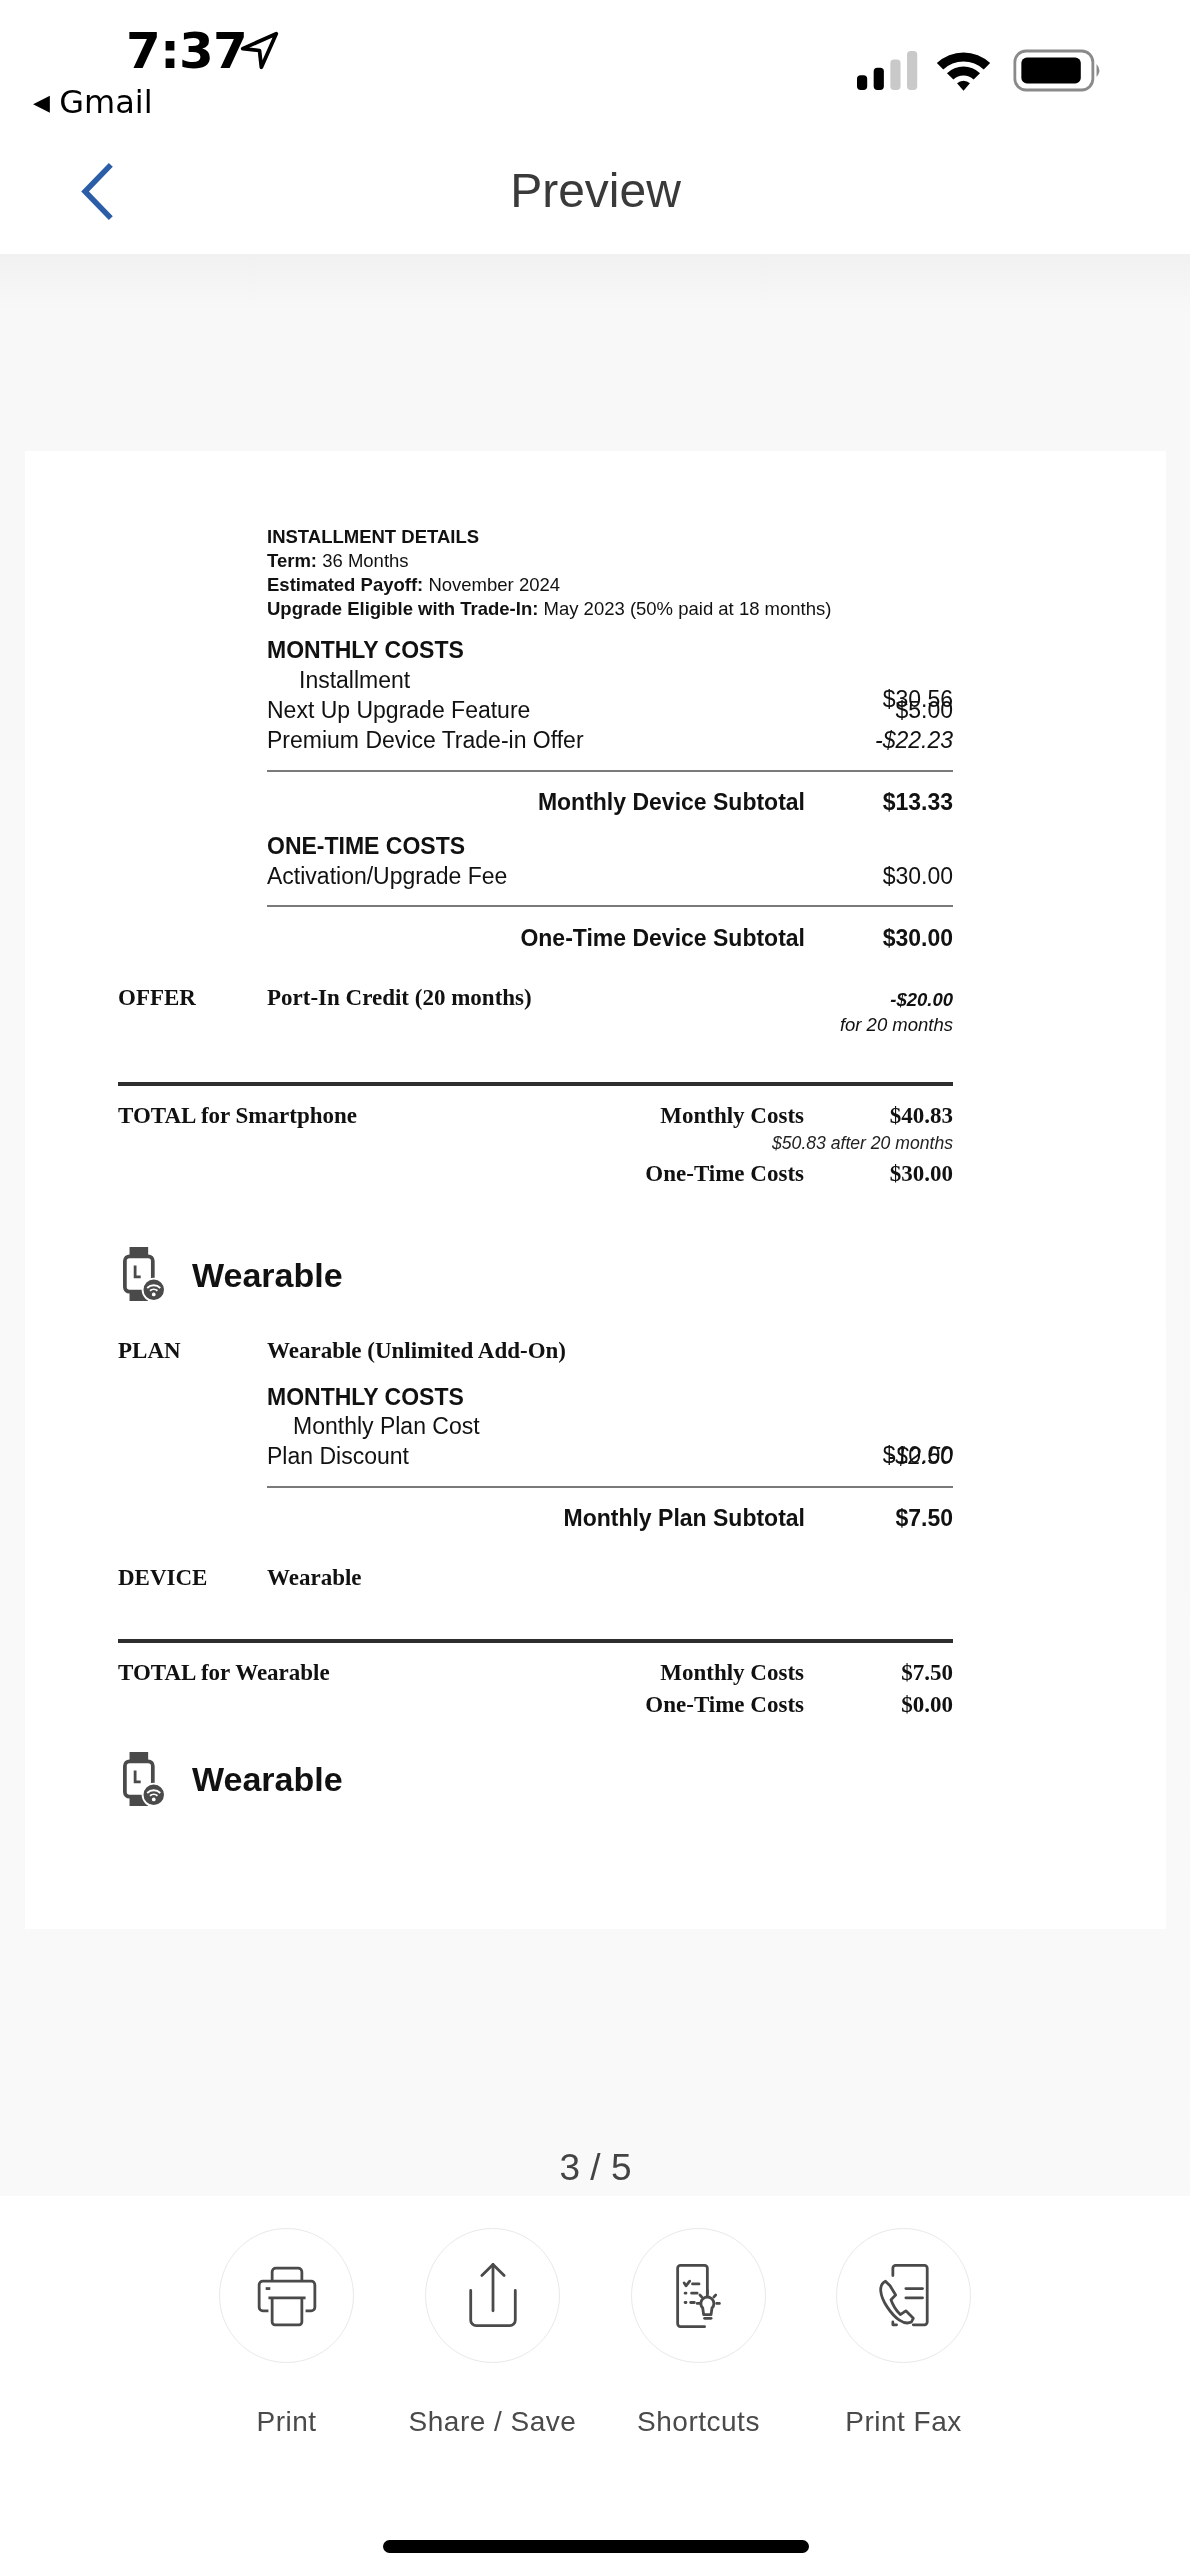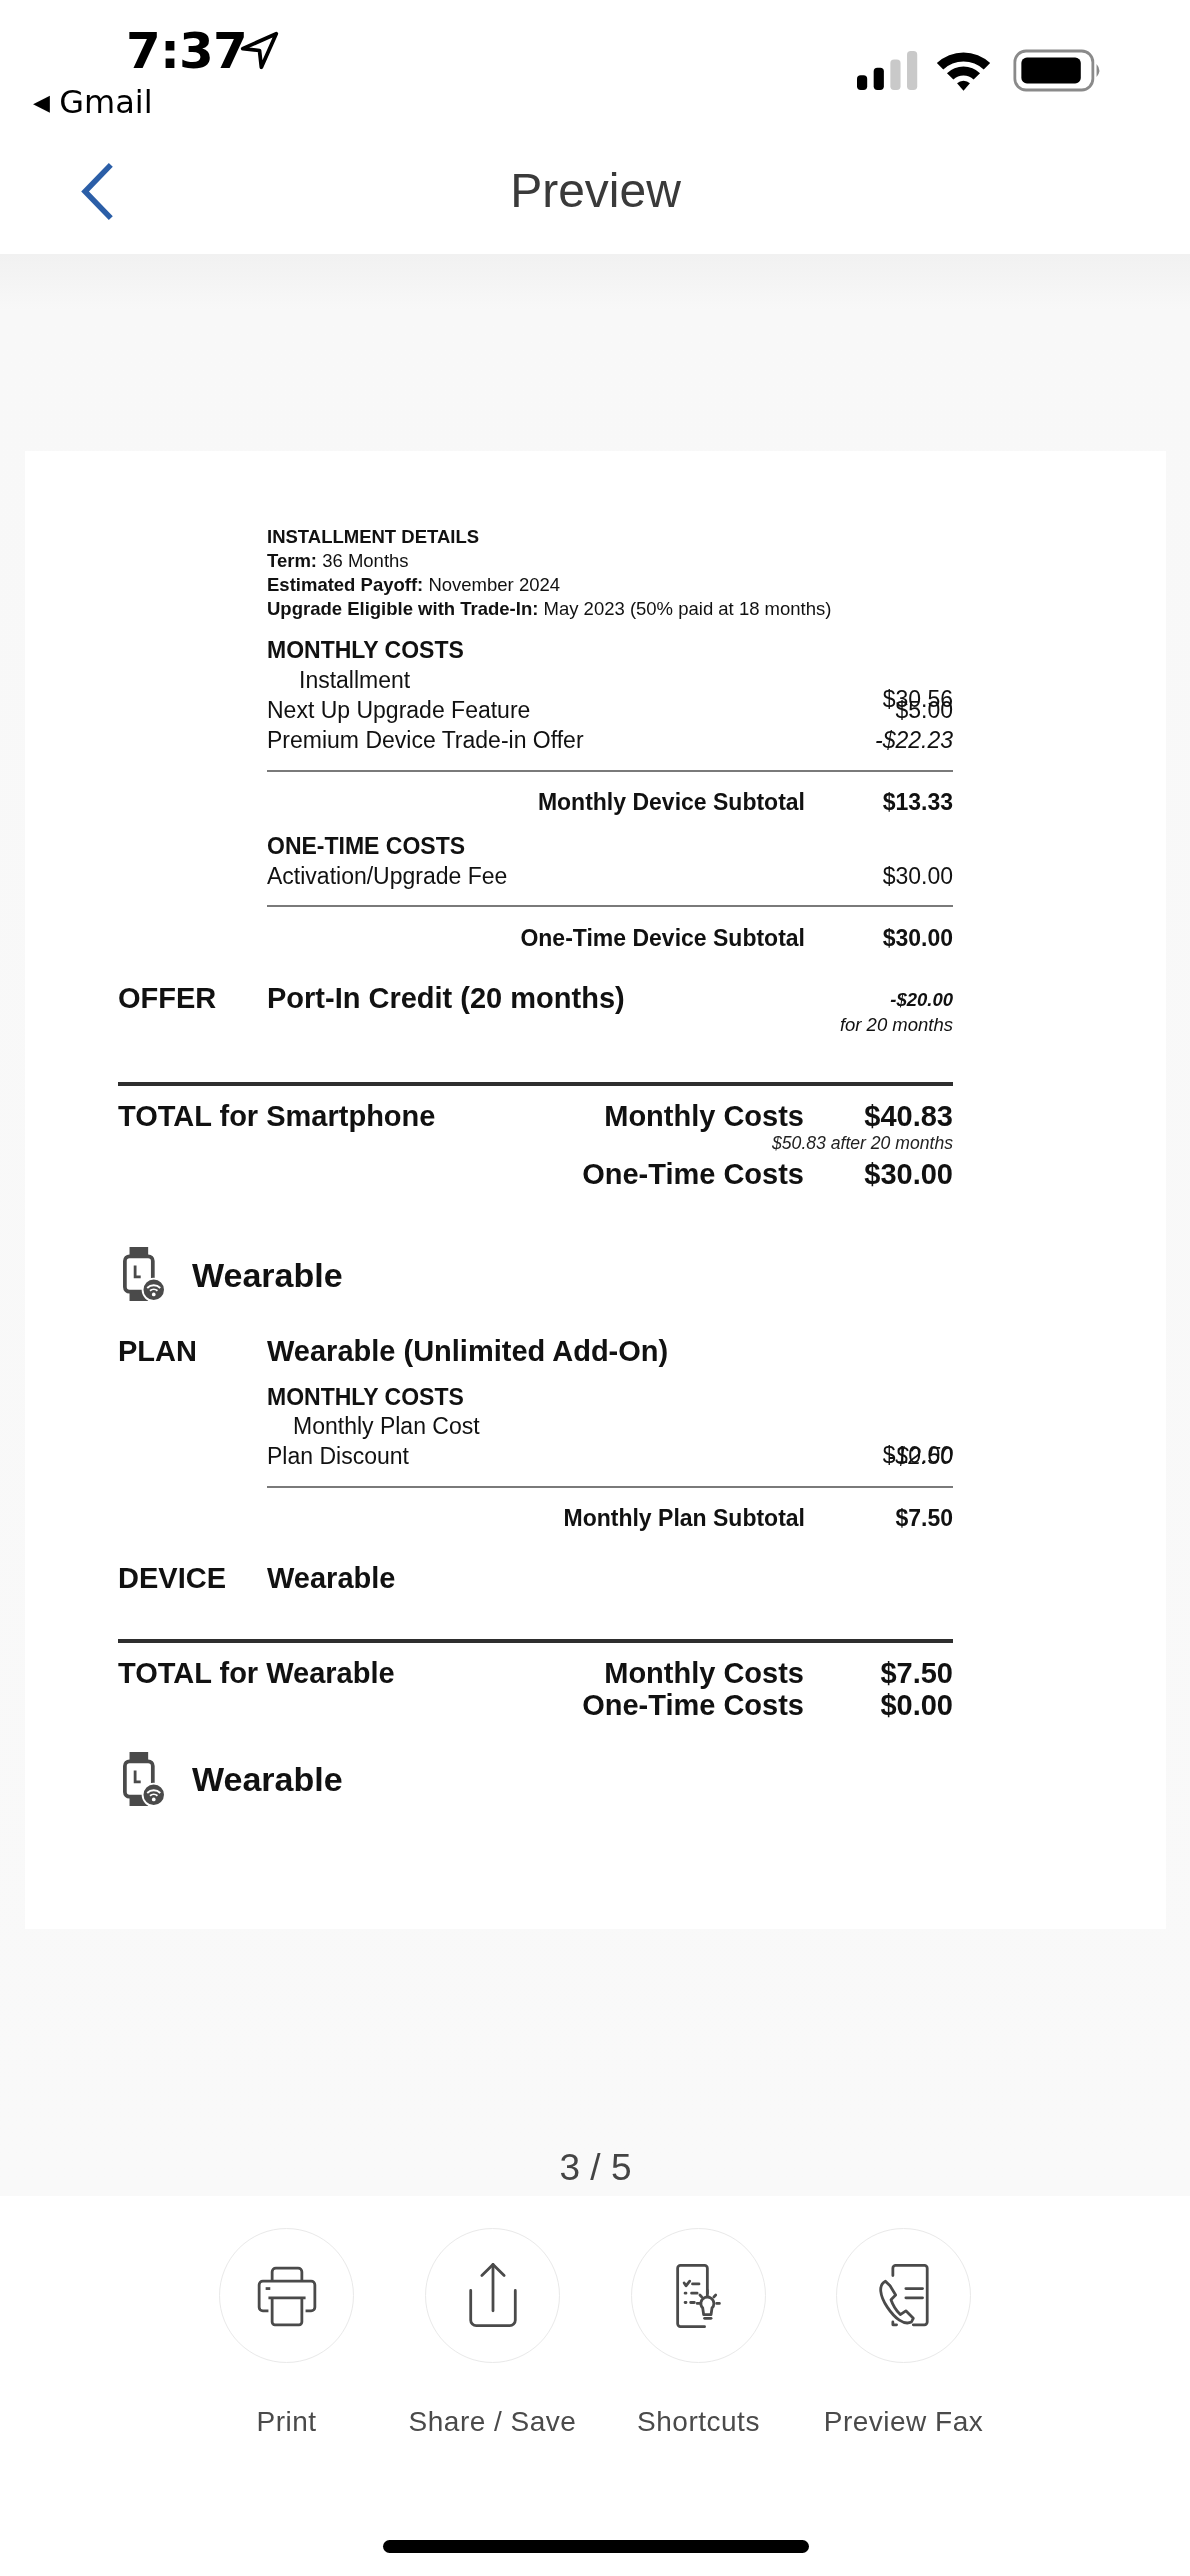--- a/index.html
+++ b/index.html
@@ -22,21 +22,21 @@
   .nav-title { left: 0; top: 163px; width: 1191px; text-align: center; font-size: 48px; color: #3a3a3a; font-family: "Liberation Sans", sans-serif; }
 
   
   .viewer { left: 0; top: 254px; width: 1191px; height: 1942px; background: linear-gradient(#f1f1f1 0px, #f8f8f8 56px, #f9f9f9 100%); }
   .page { left: 25px; top: 451px; width: 1141px; height: 1478px; background: #fff; }
 
   
   .doc { font-family: "Liberation Sans", sans-serif; color: #111; }
   .sm { font-size: 18.5px; line-height: 24px; }
   .md { font-size: 23px; line-height: 30px; }
-  .lg { font-size: 29px; line-height: 32px; }
+  .lg { font-size: 23px; line-height: 32px; font-family: Liberation Serif, serif; }
   .b { font-weight: bold; }
   .i { font-style: italic; }
   .r { text-align: right; }
   .rule { height: 1.9px; background: #7a7a7a; }
   .rule-thick { height: 3.7px; background: #2e2e2e; }
 
   .page-indicator { left: 0; top: 2129px; width: 1191px; text-align: center; font-size: 37px; color: #444; font-family: "Liberation Sans", sans-serif; margin-top: 18px; }
 
   
   .actionbar { left: 0; top: 2196px; width: 1191px; height: 380px; background: #fff; }
@@ -222,17 +222,17 @@
   <div class="circle">
     <svg width="78" height="78" viewBox="0 0 84 84">
       <g fill="none" stroke="#4a4a4a" stroke-width="3" stroke-linejoin="round" stroke-linecap="round">
         <path d="M30 20 V12 a3 3 0 0 1 3-3 H64 a3 3 0 0 1 3 3 V70 a3 3 0 0 1-3 3 H52"></path>
         <path d="M44 34 H62 M44 44 H62"></path>
         <path d="M30 70 V73 H34"></path>
         <path d="M22 26 C14 30 16 42 24 54 C32 66 42 74 50 70 L52 66 L44 58 L38 62 C34 58 30 52 28 46 L33 41 L27 31 Z"></path>
       </g>
     </svg>
   </div>
-  <div class="label">Preview Fax</div>
+  <div class="label">Print Fax</div>
 </div>
 
 <div class="abs home-ind"></div>
 
 
 </body></html>

